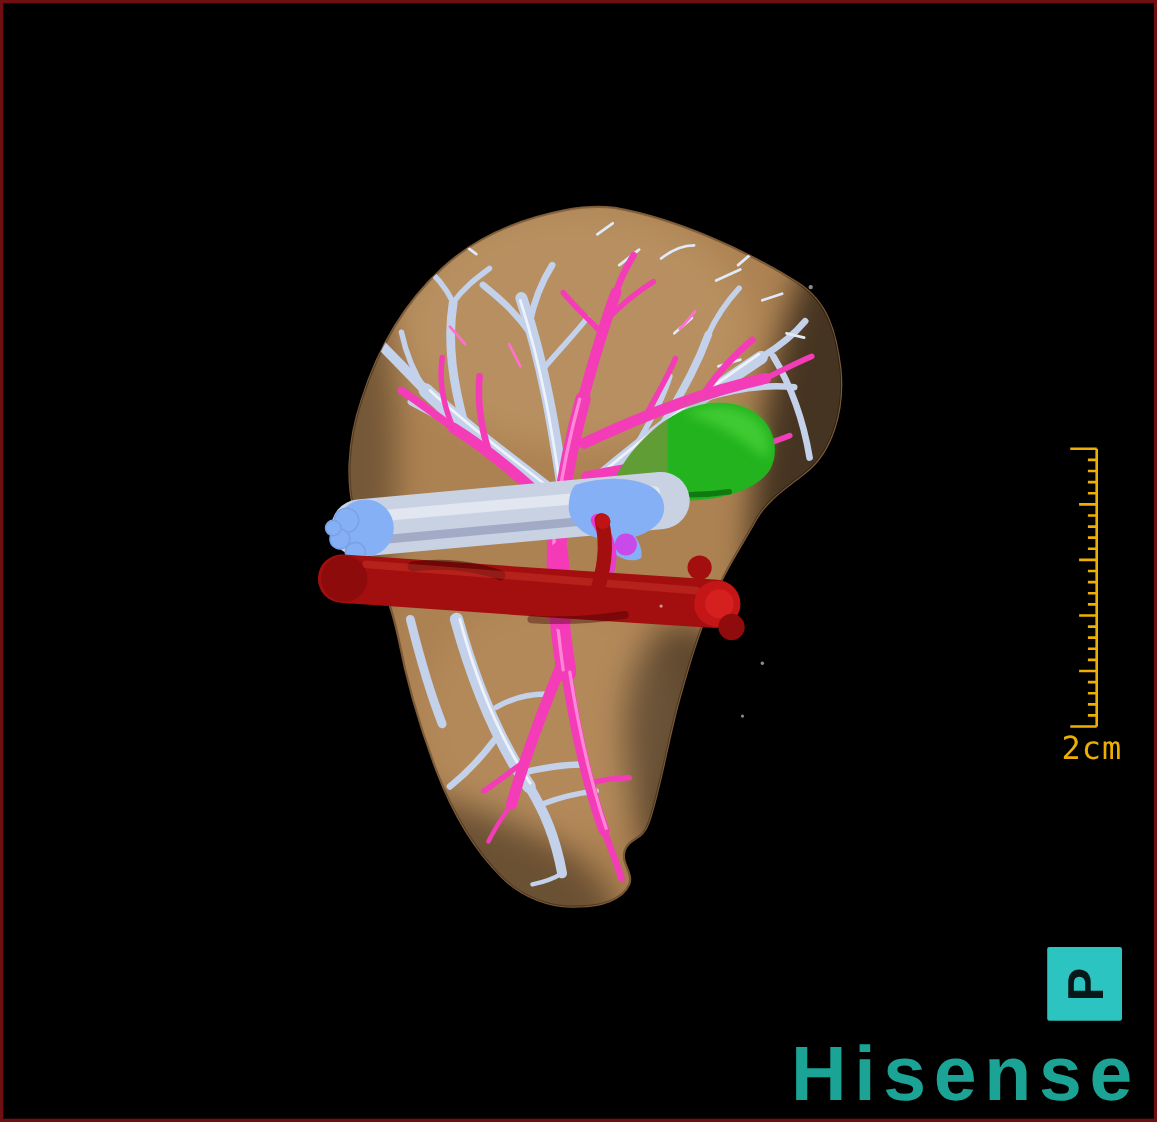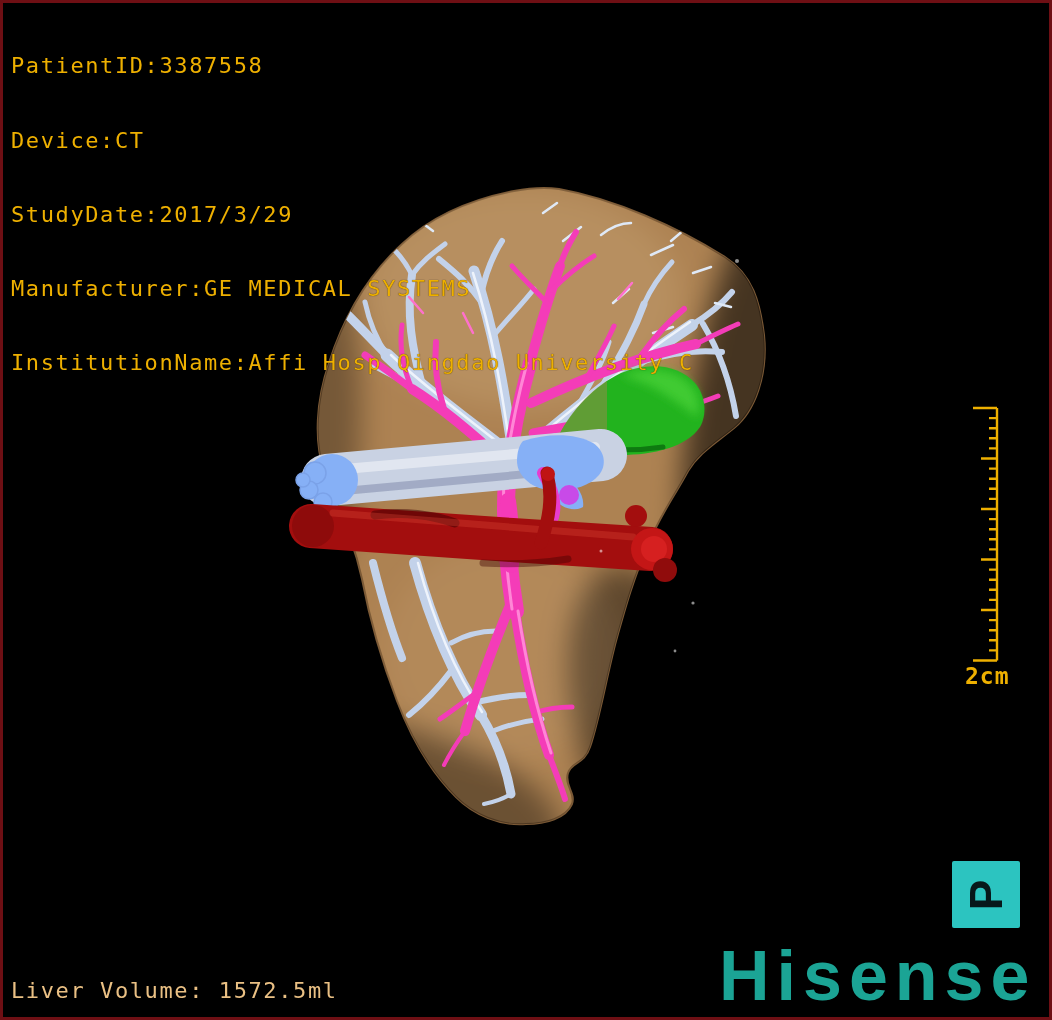--- a/index.html
+++ b/index.html
@@ -21,21 +21,21 @@
     font-size:22px;letter-spacing:1.6px;white-space:pre;
   }
   .volume{
     position:absolute;left:8px;bottom:14px;color:var(--volume-text,#eac084);
     font-size:22px;letter-spacing:1.6px;white-space:pre;
   }
   .scale{position:absolute;left:966px;top:398px;width:44px;height:266px;}
   .scale path{stroke:var(--ruler,#eeb000);stroke-width:2.4;fill:none;}
   .scale-label{
     position:absolute;left:962px;top:660px;color:var(--ruler,#eeb000);
-    font-size:23px;font-weight:bold;letter-spacing:1px;
+    font-size:29px;font-weight:normal;letter-spacing:1px;
   }
   .orientation-marker{
     position:absolute;left:949px;top:858px;width:68px;height:67px;
     background:var(--marker-teal,#2cc4c0);border-radius:2px;
     display:flex;align-items:center;justify-content:center;
   }
   .orientation-marker span{
     font-family:"Liberation Sans",sans-serif;font-weight:800;font-size:46px;
     color:#07181a;transform:rotate(-90deg);line-height:1;
   }
@@ -210,36 +210,28 @@
 
       <g fill="rgba(255,255,255,0.55)">
         <circle cx="734" cy="258" r="2"></circle>
           <circle cx="690" cy="600" r="1.6"></circle>
         <circle cx="672" cy="648" r="1.4"></circle>
           <circle cx="598" cy="548" r="1.5"></circle>
       </g>
     </svg>
   </div>
 
-  <div class="patient-info">
-    <div>PatientID:3387558</div>
-    <div>Device:CT</div>
-    <div>StudyDate:2017/3/29</div>
-    <div>Manufacturer:GE MEDICAL SYSTEMS</div>
-    <div>InstitutionName:Affi Hosp Qingdao University C</div>
-  </div>
 
 
   <div class="scale">
     <svg width="44" height="266" viewBox="0 0 44 266">
       <path d="M 28 7 h -24 M 28 259.5 h -24 M 28 7 V 259.5 M 28 17.1 h -8 M 28 27.2 h -8 M 28 37.3 h -8 M 28 47.4 h -8 M 28 57.5 h -16 M 28 67.6 h -8 M 28 77.7 h -8 M 28 87.8 h -8 M 28 97.9 h -8 M 28 108.0 h -16 M 28 118.1 h -8 M 28 128.2 h -8 M 28 138.3 h -8 M 28 148.4 h -8 M 28 158.5 h -16 M 28 168.6 h -8 M 28 178.7 h -8 M 28 188.8 h -8 M 28 198.9 h -8 M 28 209.0 h -16 M 28 219.1 h -8 M 28 229.2 h -8 M 28 239.3 h -8 M 28 249.4 h -8"></path>
     </svg>
   </div>
   <div class="scale-label">2cm</div>
 
   <div class="orientation-marker">
     <span>P</span>
   </div>
 
-  <div class="volume">Liver Volume: 1572.5ml</div>
 
   <div class="brand">Hisense</div>
 </div>
 
 </body></html>

